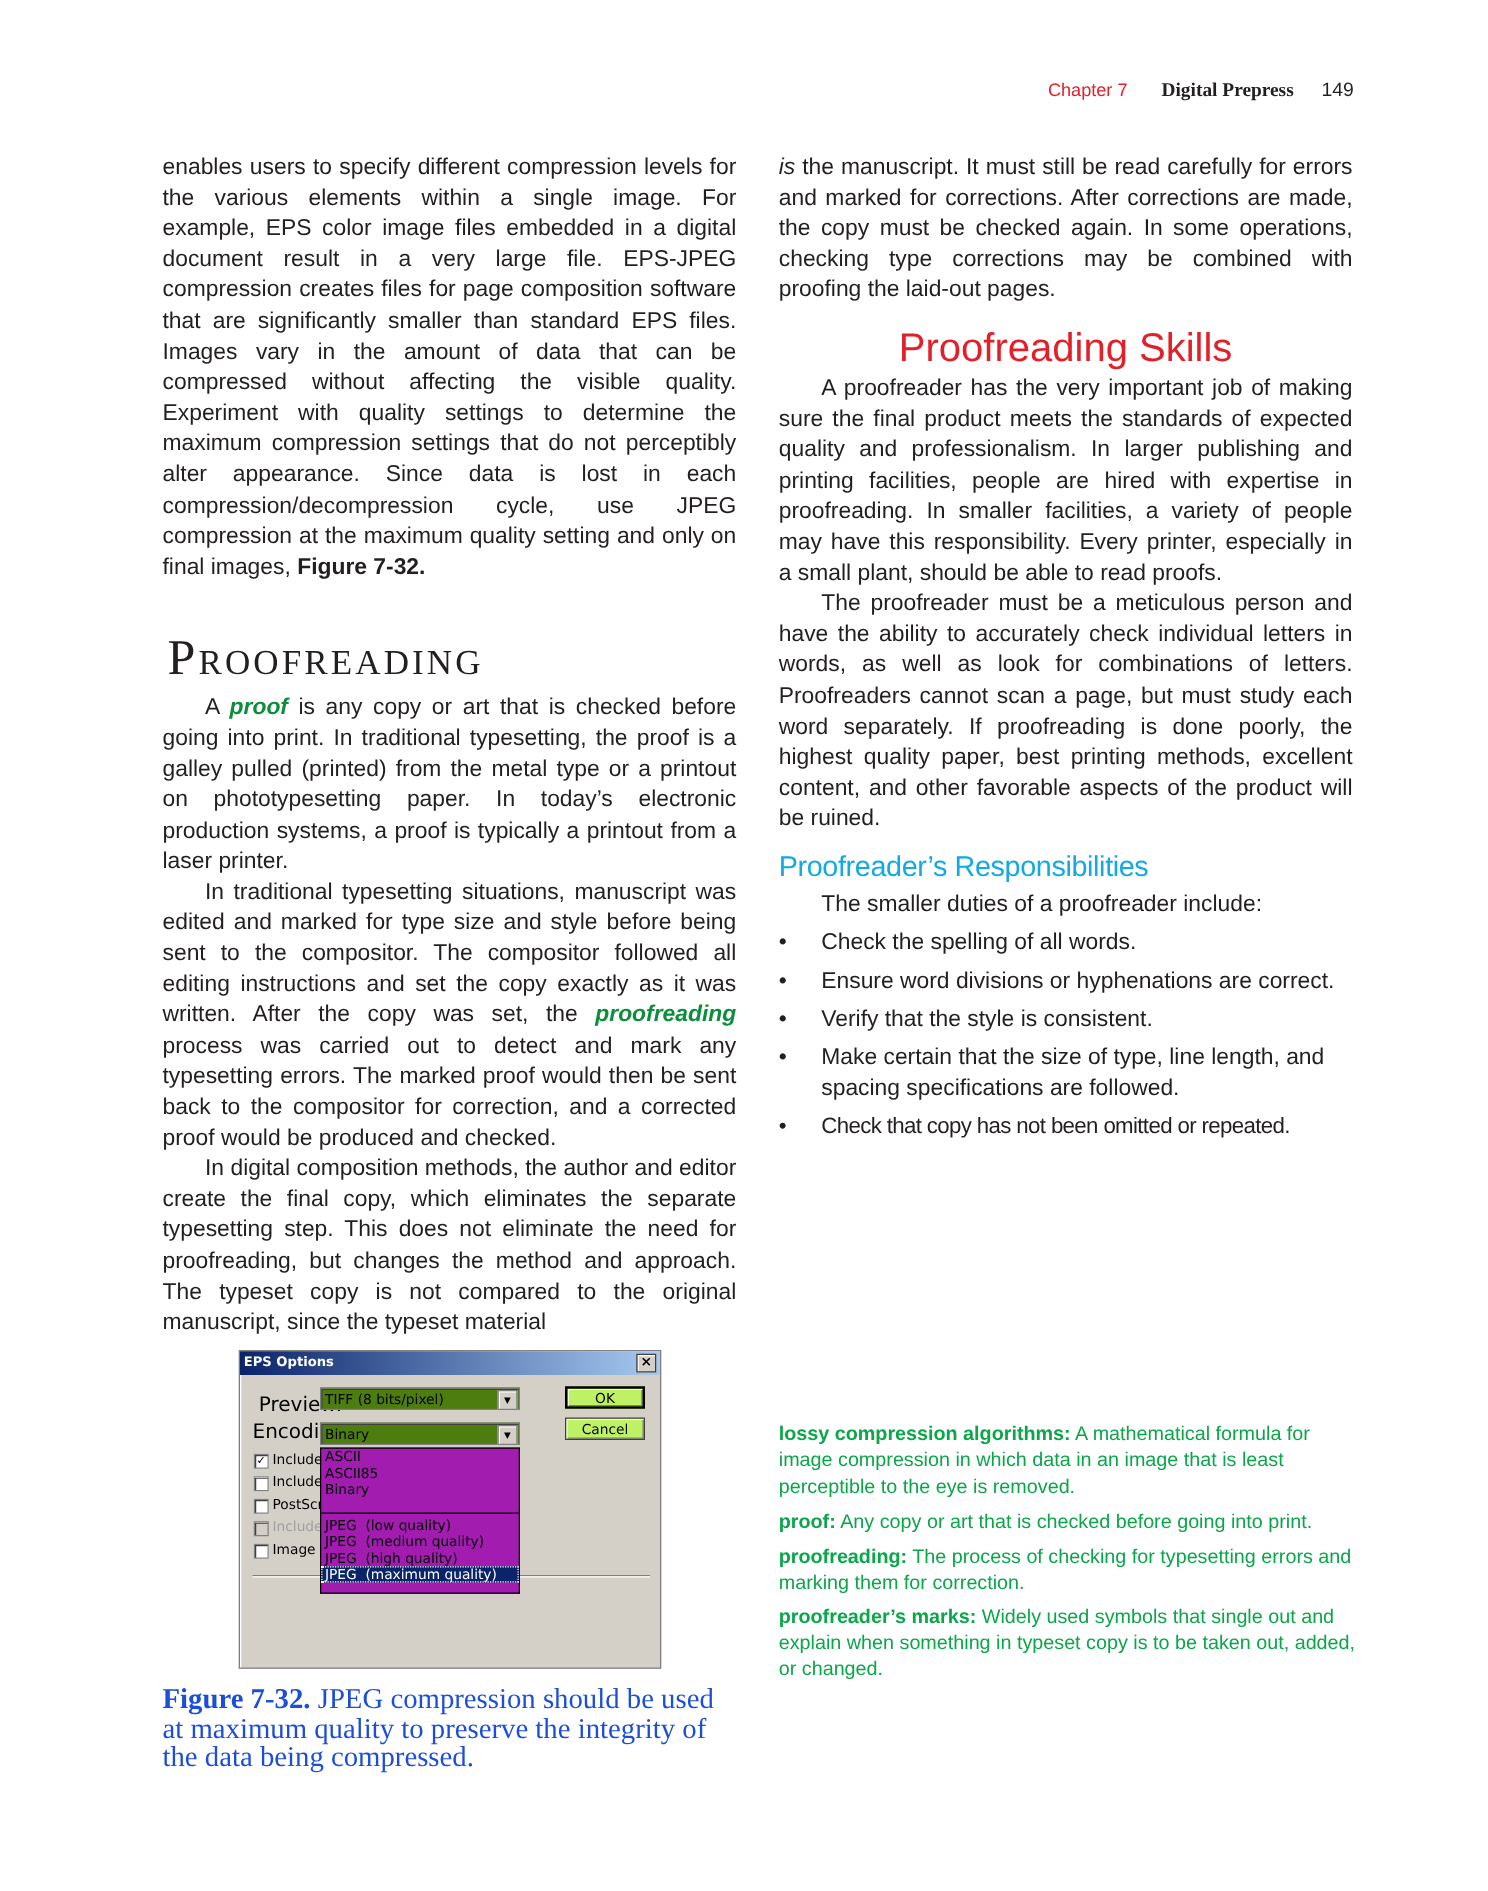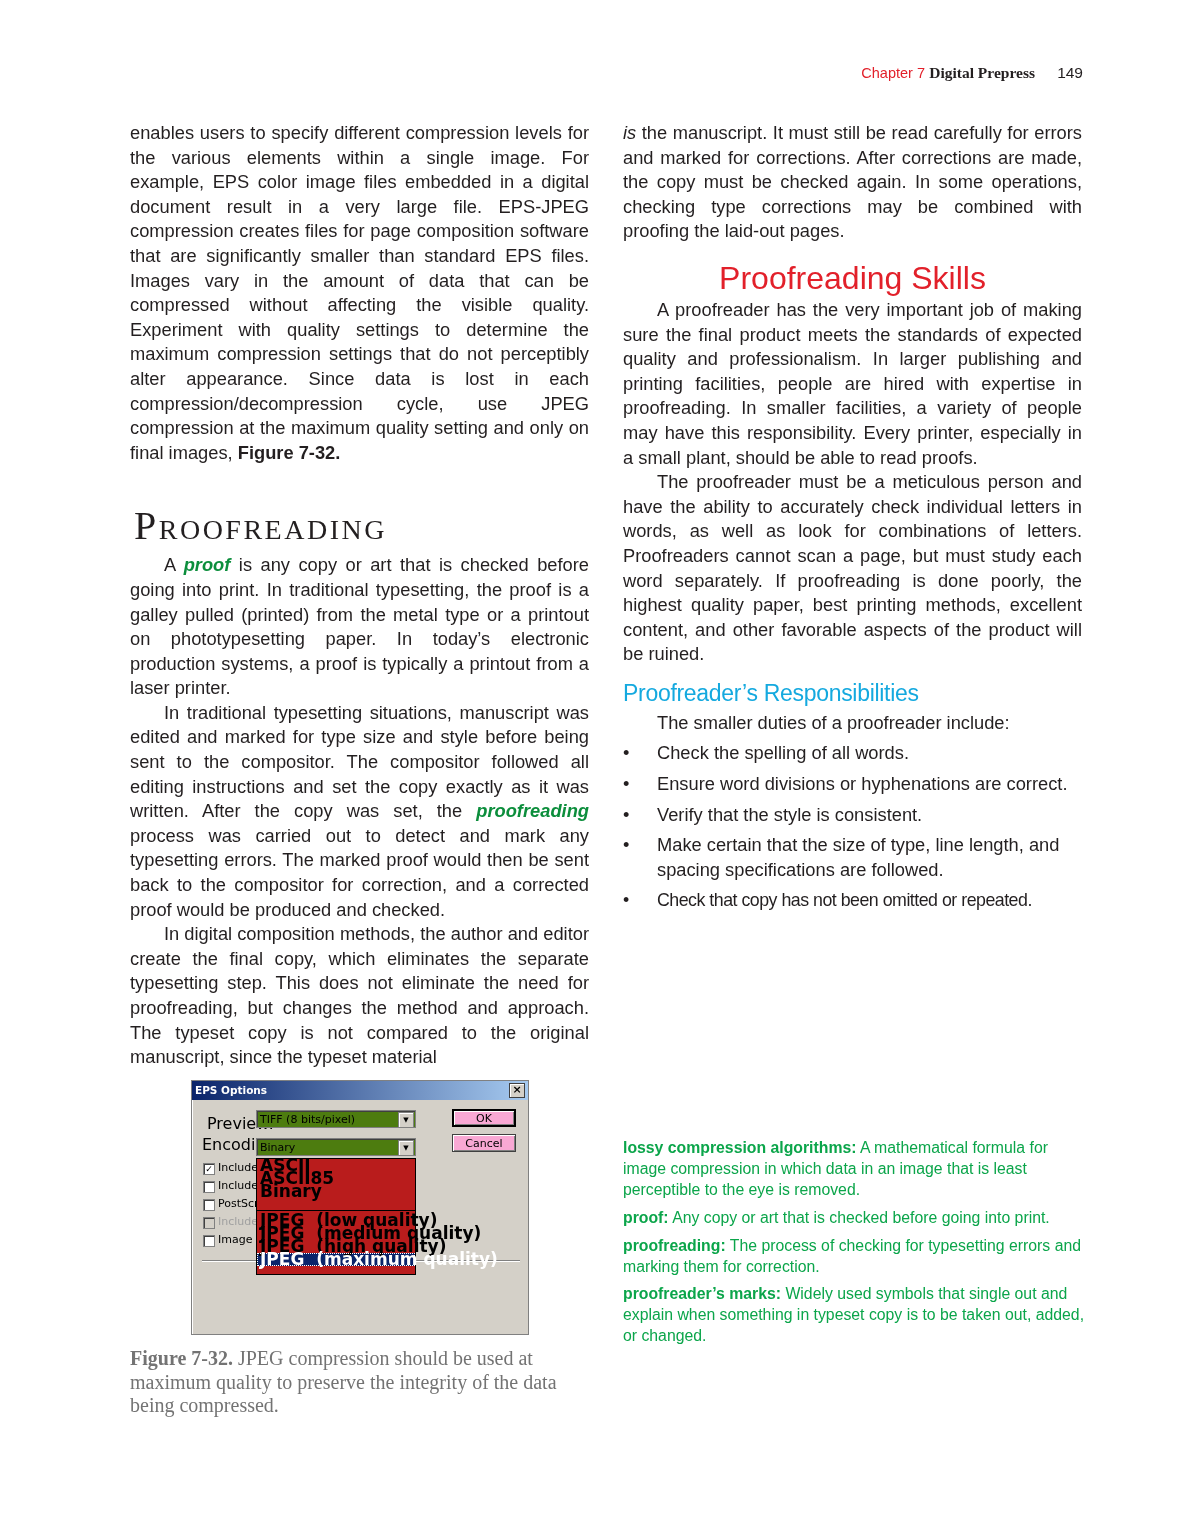--- a/index.html
+++ b/index.html
@@ -1,20 +1,20 @@
 <!DOCTYPE html>
 <html><head>
 <meta charset="utf-8">
 <style>
   html, body { margin: 0; padding: 0; background: #ffffff; }
   body { width: 1190px; height: 1513px; position: relative; overflow: hidden; color: #231f20;
          font-family: "Liberation Sans", sans-serif; }
   .running-head { position: absolute; top: 64px; right: 107px; font-size: 15px; white-space: nowrap; }
   .running-head .chap { color: #e2202a; font-family: "Liberation Sans", sans-serif; font-size: 14.5px; }
-  .running-head .title { font-family: "Liberation Serif", serif; font-weight: bold; font-size: 15.5px; margin-left: 0; }
+  .running-head .title { font-family: "Liberation Serif", serif; font-weight: bold; font-size: 15.5px; margin-left: 23px; }
   .running-head .pg { font-family: "Liberation Sans", sans-serif; font-size: 15.5px; margin-left: 18px; }
 
   .col { position: absolute; width: 459px; font-size: 18.3px; line-height: 24.6px; text-align: justify; }
   .col-left { left: 130px; top: 121px; }
   .col-right { left: 623px; top: 121px; }
   .col p { margin: 0; }
   .indent { text-indent: 34px; }
   .kw { color: #0c8e3c; font-weight: bold; font-style: italic; }
   .bold { font-weight: bold; }
 
@@ -35,37 +35,37 @@
   .dlg-title { height: 19px; background: linear-gradient(90deg, #0a246a, #a6caf0); color: #fff;
                font-weight: bold; font-size: 10.5px; line-height: 19px; padding-left: 3px; position: relative; }
   .dlg-close { position: absolute; right: 3px; top: 2px; width: 14px; height: 13px; background: #d4d0c8;
                color: #000; font-size: 11px; line-height: 12px; text-align: center; border: 1px solid #404040;
                box-shadow: inset 1px 1px 0 #fff; font-weight: bold; }
   .lbl { position: absolute; font-size: 16px; }
   .combo { position: absolute; height: 18px; background: #4d7c0f; border: 1px solid #7f7f7f;
            box-shadow: inset 1px 1px 0 #404040; font-size: 11px; line-height: 18px; padding-left: 3px; box-sizing: border-box; }
   .combo .arrow { position: absolute; right: 1px; top: 1px; width: 14px; height: 14px; background: #d4d0c8;
                   border: 1px solid #808080; box-shadow: inset 1px 1px 0 #fff; font-size: 7px; line-height: 14px; text-align: center; }
-  .btn { position: absolute; width: 64px; height: 18px; background: #f9a8d4; border: 1px solid #404040;
+  .btn { position: absolute; width: 64px; height: 18px; background: #bef264; border: 1px solid #404040;
          box-shadow: inset 1px 1px 0 #fff, inset -1px -1px 0 #808080; text-align: center; line-height: 18px; font-size: 11px; box-sizing: border-box; }
   .btn.default { border: 2px solid #000; line-height: 15px; }
   .chk { position: absolute; left: 11px; width: 10px; height: 10px; background: #fff; border: 1px solid #808080;
          box-shadow: inset 1px 1px 0 #404040; font-size: 9px; line-height: 10px; text-align: center; }
   .chk.disabled { background: #d4d0c8; }
   .chklbl { position: absolute; left: 26px; font-size: 11px; }
   .chklbl.disabled { color: #a0a0a0; }
   .sep { position: absolute; left: 10px; width: 318px; height: 0; border-top: 1px solid #808080; border-bottom: 1px solid #fff; }
-  .dropdown { position: absolute; left: 64px; top: 77px; width: 160px; height: 117px; background: #b91c1c;
-              border: 1px solid #000; font-size: 17px; box-sizing: border-box; font-weight: bold; }
+  .dropdown { position: absolute; left: 64px; top: 77px; width: 160px; height: 117px; background: #a21caf;
+              border: 1px solid #000; font-size: 11px; box-sizing: border-box; }
   .dropdown .opt { height: 13px; line-height: 13px; padding-left: 3px; white-space: pre; }
   .dropdown .gap { height: 12px; border-bottom: 1px solid #000; margin-bottom: 3px; }
   .dropdown .opt.selected { background: #0a246a; color: #fff; outline: 1px dotted #fff; outline-offset: -1px; }
 
   .caption { position: absolute; left: 130px; top: 1347px; width: 460px; font-family: "Liberation Serif", serif;
-             font-size: 20px; line-height: 23.5px; color: #737373; }
+             font-size: 23px; line-height: 23.5px; color: #1d4ed8; }
   .caption b { font-weight: bold; }
 
   .glossary { position: absolute; left: 623px; top: 1138px; width: 470px; color: #0ba54a; font-size: 15.8px; line-height: 20.9px; }
   .glossary .entry { margin-bottom: 7px; }
   .glossary .term { font-weight: bold; }
 </style>
 </head>
 <body>
 
 <div class="running-head">

